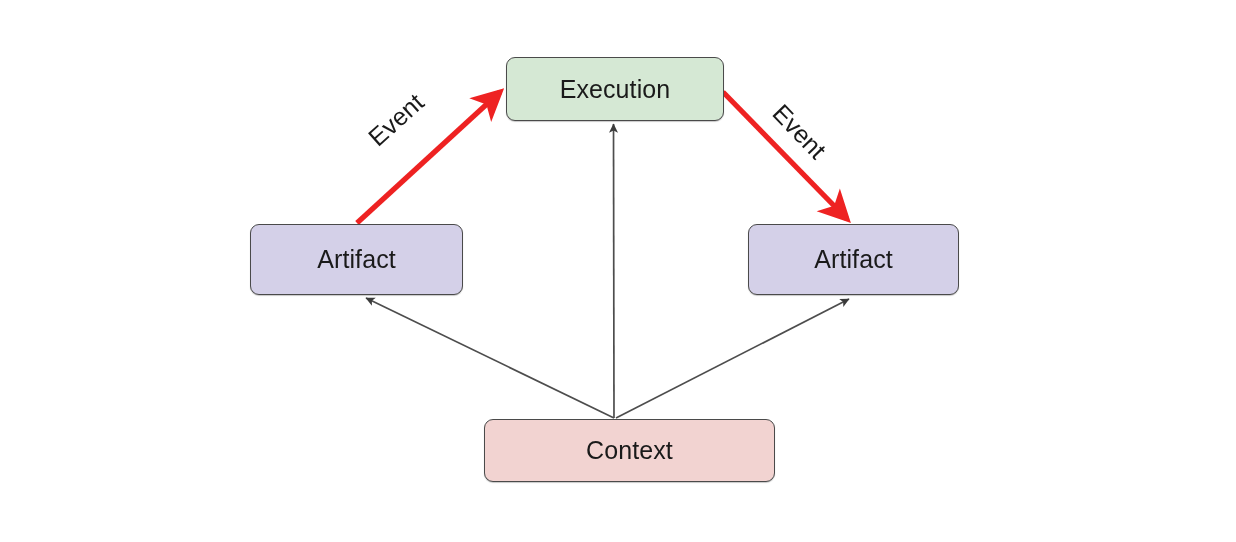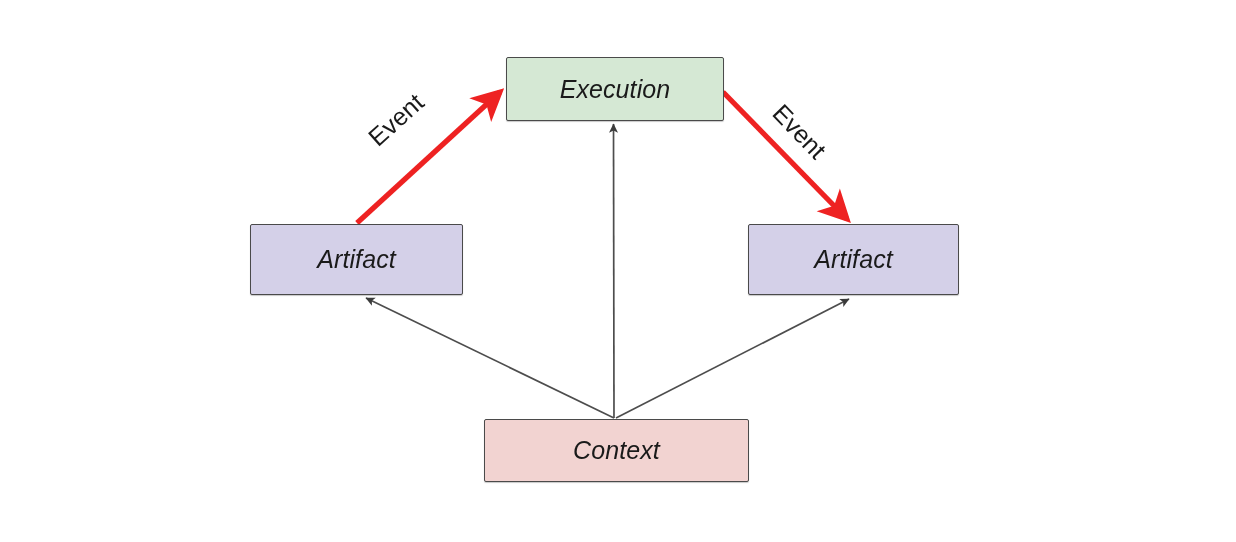--- a/index.html
+++ b/index.html
@@ -23,27 +23,26 @@
     left: 0;
     top: 0;
     width: 1236px;
     height: 542px;
     pointer-events: none;
   }
   .node {
     position: absolute;
     box-sizing: border-box;
     border: 1.6px solid #4a4a4a;
-    border-radius: 2px;
+    border-radius: 9px;
     display: flex;
     align-items: center;
     justify-content: center;
     box-shadow: 0 1px 1px rgba(0,0,0,0.22);
     z-index: 3;
-    font-style: italic;
   }
   .node-label {
     font-family: "Liberation Sans", sans-serif;
     font-size: 25px;
     line-height: 1;
     color: #1a1a1a;
     letter-spacing: 0.1px;
     white-space: nowrap;
     user-select: none;
   }
@@ -64,21 +63,21 @@
   #node-artifact-right {
     left: 748px;
     top: 224px;
     width: 211px;
     height: 71px;
     background: #d4d0e8;
   }
   #node-context {
     left: 484px;
     top: 419px;
-    width: 265px;
+    width: 291px;
     height: 63px;
     background: #f2d3d1;
     justify-content: center;
   }
   .edge-label {
     position: absolute;
     font-family: "Liberation Sans", sans-serif;
     font-size: 25px;
     line-height: 1;
     color: #1a1a1a;

